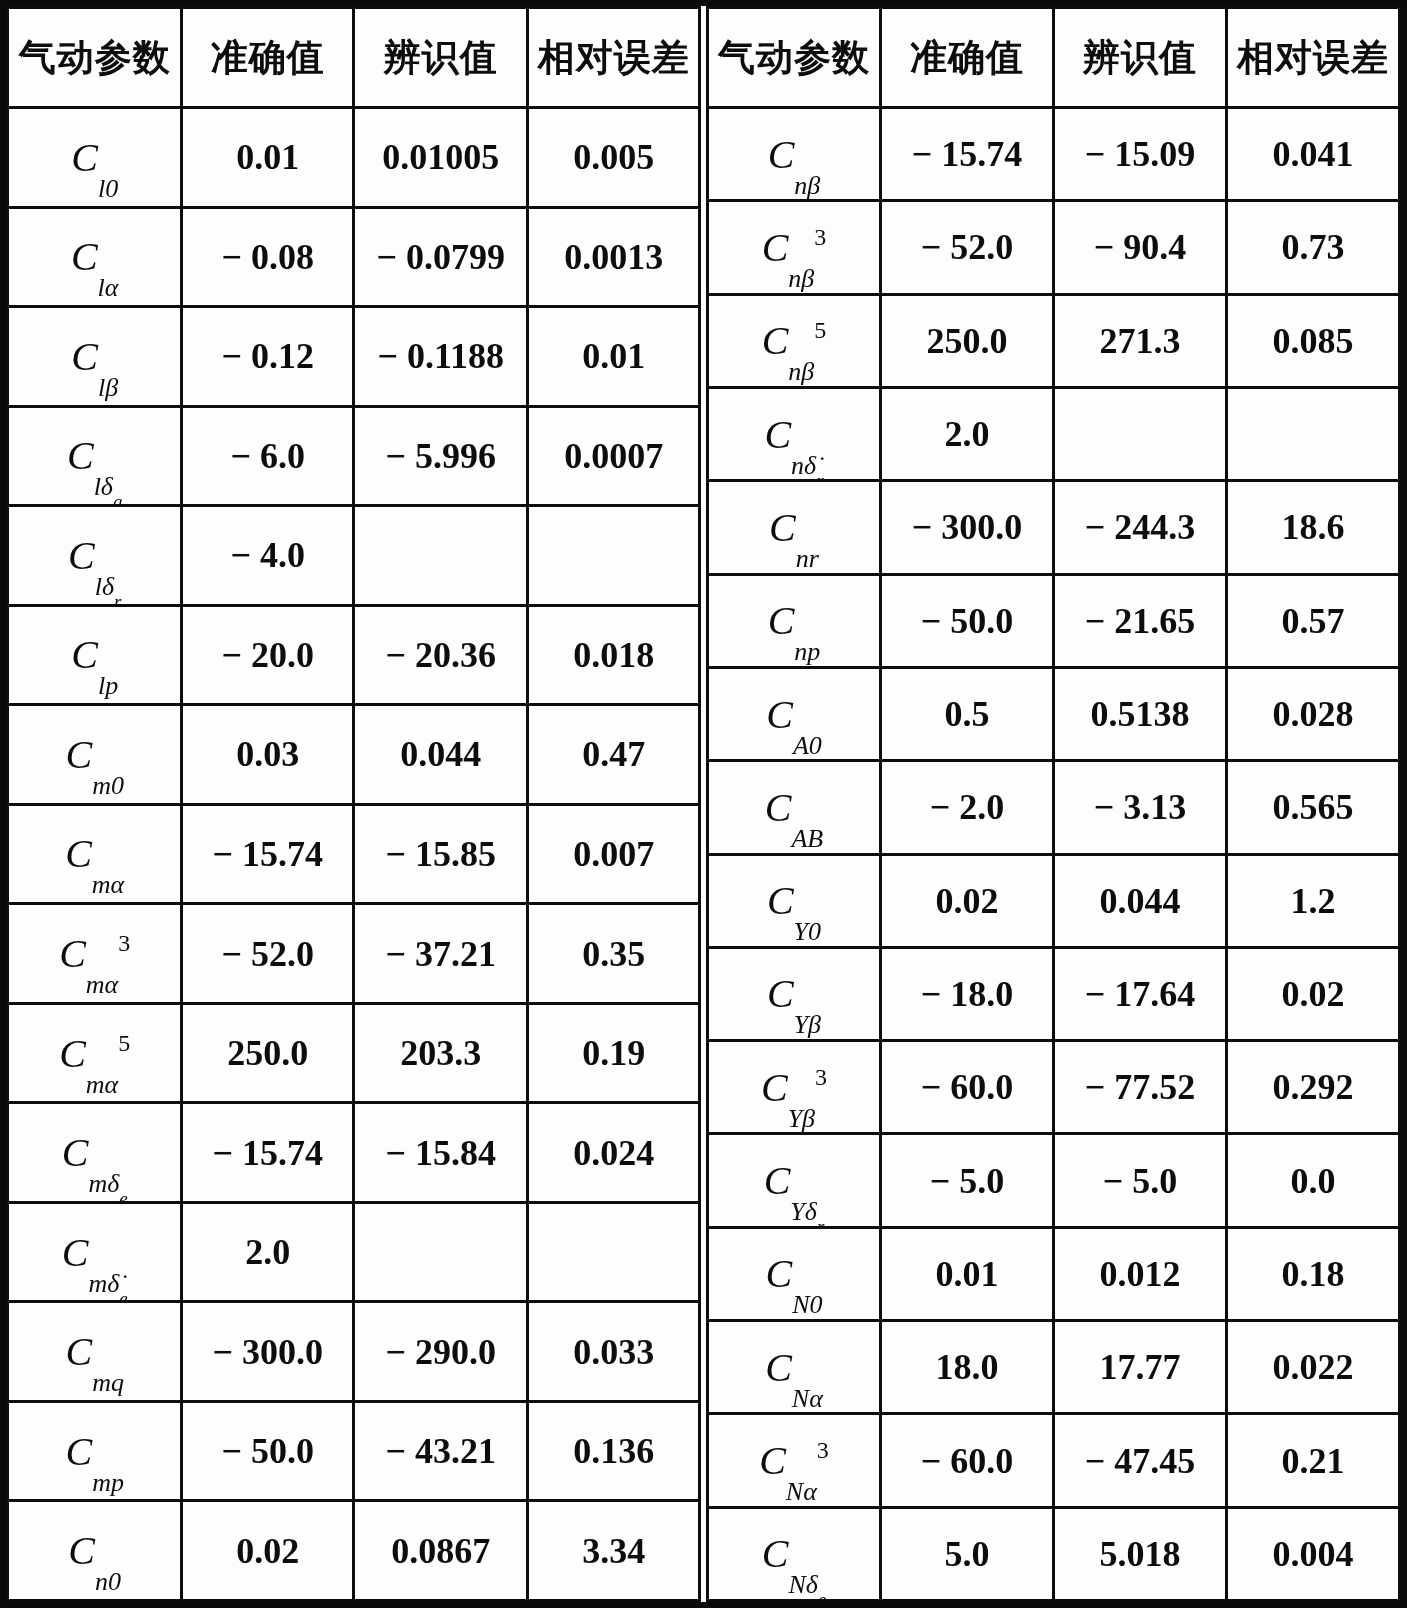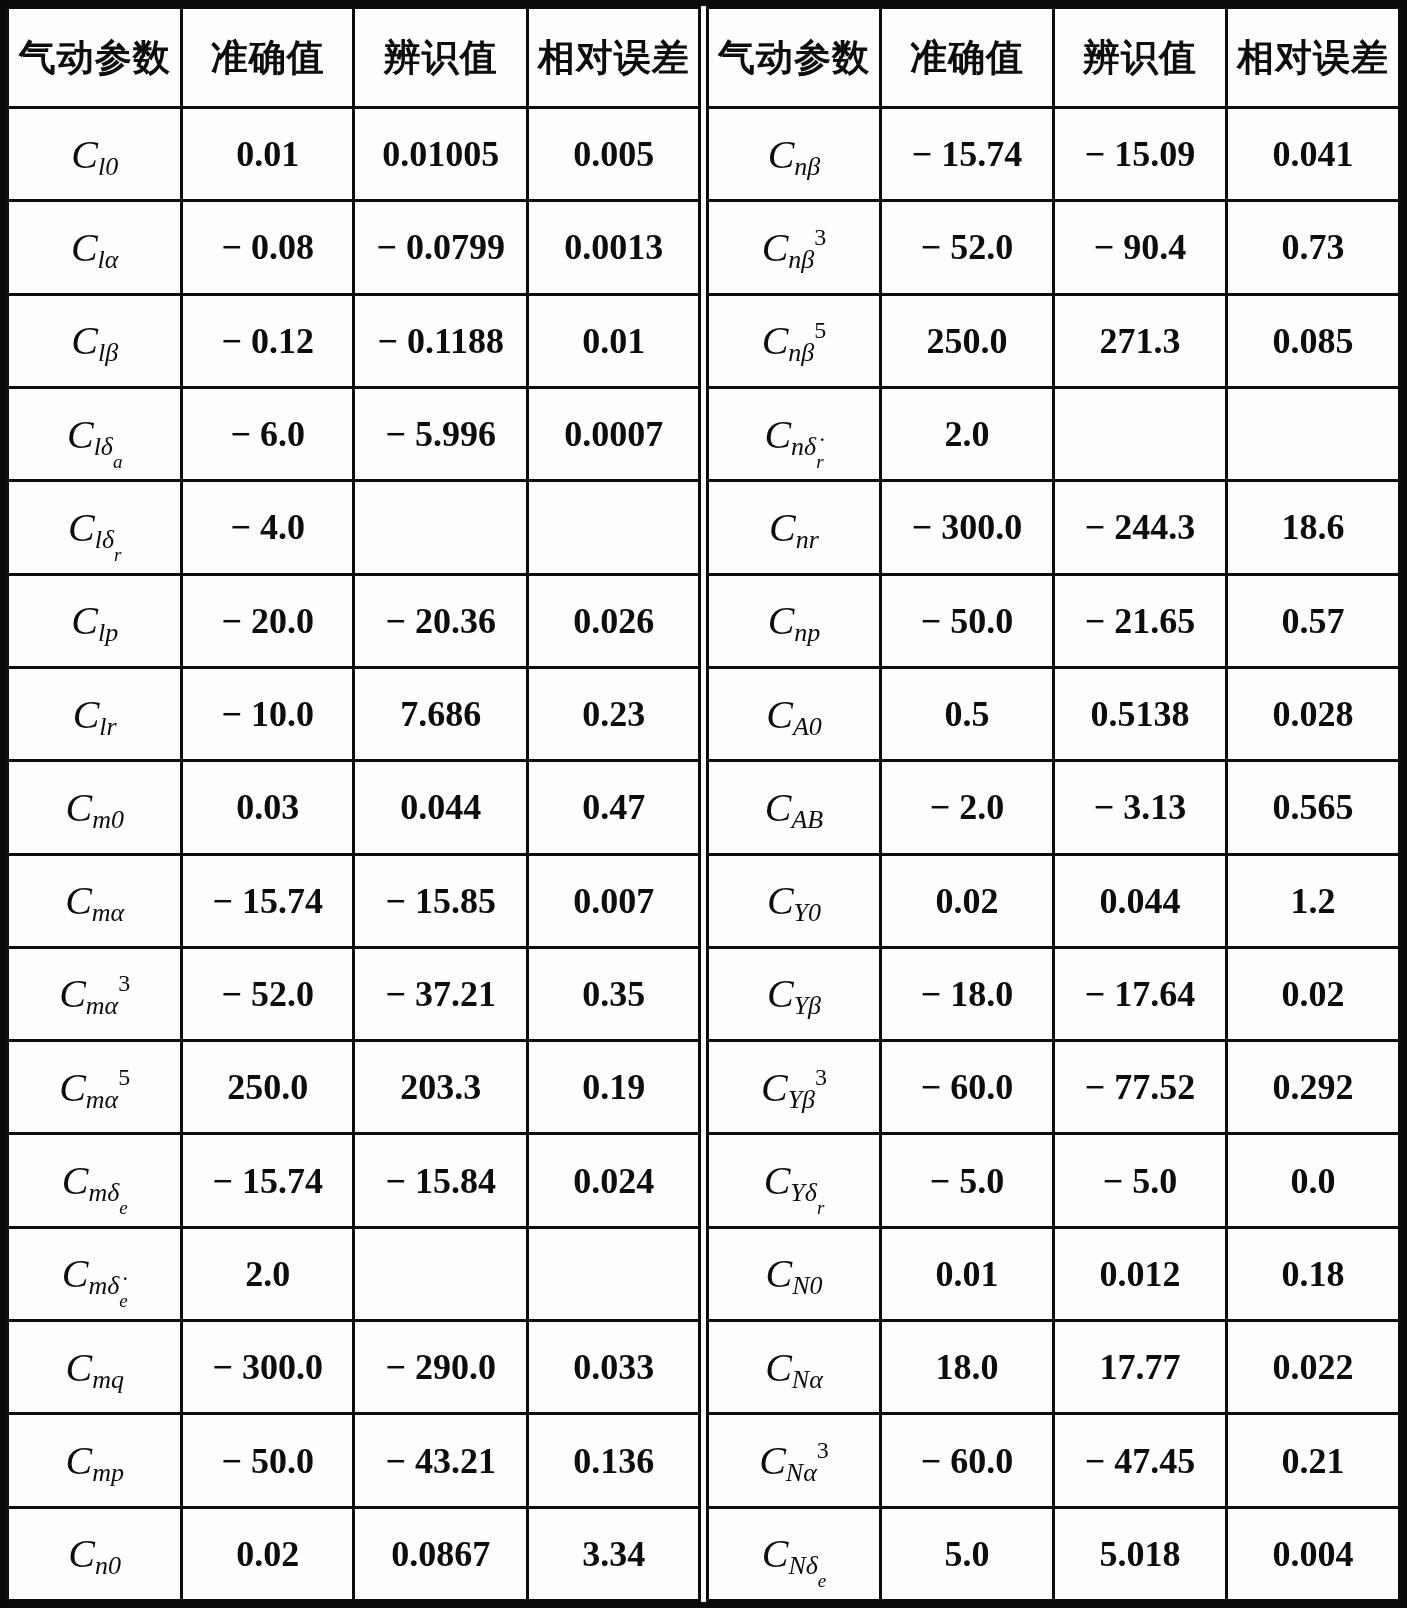--- a/index.html
+++ b/index.html
@@ -45,21 +45,21 @@
     font-family: "Liberation Serif", "DejaVu Serif", serif;
     font-size: 40px;
     font-weight: 500;
     white-space: nowrap;
   }
   .param i { font-style: italic; }
   .param sub.s1 {
     font-size: 26px;
     font-style: italic;
     vertical-align: baseline;
-    position: relative; top: 7px;
+    position: relative; top: 26px;
     line-height: 0;
   }
   .param sub.s2 {
     font-size: 19px;
     font-style: italic;
     vertical-align: baseline;
     position: relative; top: 13px;
     line-height: 0;
   }
   .param sup.sp {
@@ -117,27 +117,21 @@
         <tr>
           <td class="val"><span class="param"><i>C</i><sub class="s1">lδ<sub class="s2">r</sub></sub></span></td>
           <td class="val">− 4.0</td>
           <td class="val"></td>
           <td class="val"></td>
         </tr>
         <tr>
           <td class="val"><span class="param"><i>C</i><sub class="s1">lp</sub></span></td>
           <td class="val">− 20.0</td>
           <td class="val">− 20.36</td>
-          <td class="val">0.026</td>
-        </tr>
-        <tr>
-          <td class="val"><span class="param"><i>C</i><sub class="s1">lr</sub></span></td>
-          <td class="val">− 10.0</td>
-          <td class="val">7.686</td>
-          <td class="val">0.23</td>
+          <td class="val">0.018</td>
         </tr>
         <tr>
           <td class="val"><span class="param"><i>C</i><sub class="s1">m0</sub></span></td>
           <td class="val">0.03</td>
           <td class="val">0.044</td>
           <td class="val">0.47</td>
         </tr>
         <tr>
           <td class="val"><span class="param"><i>C</i><sub class="s1">mα</sub></span></td>
           <td class="val">− 15.74</td>

